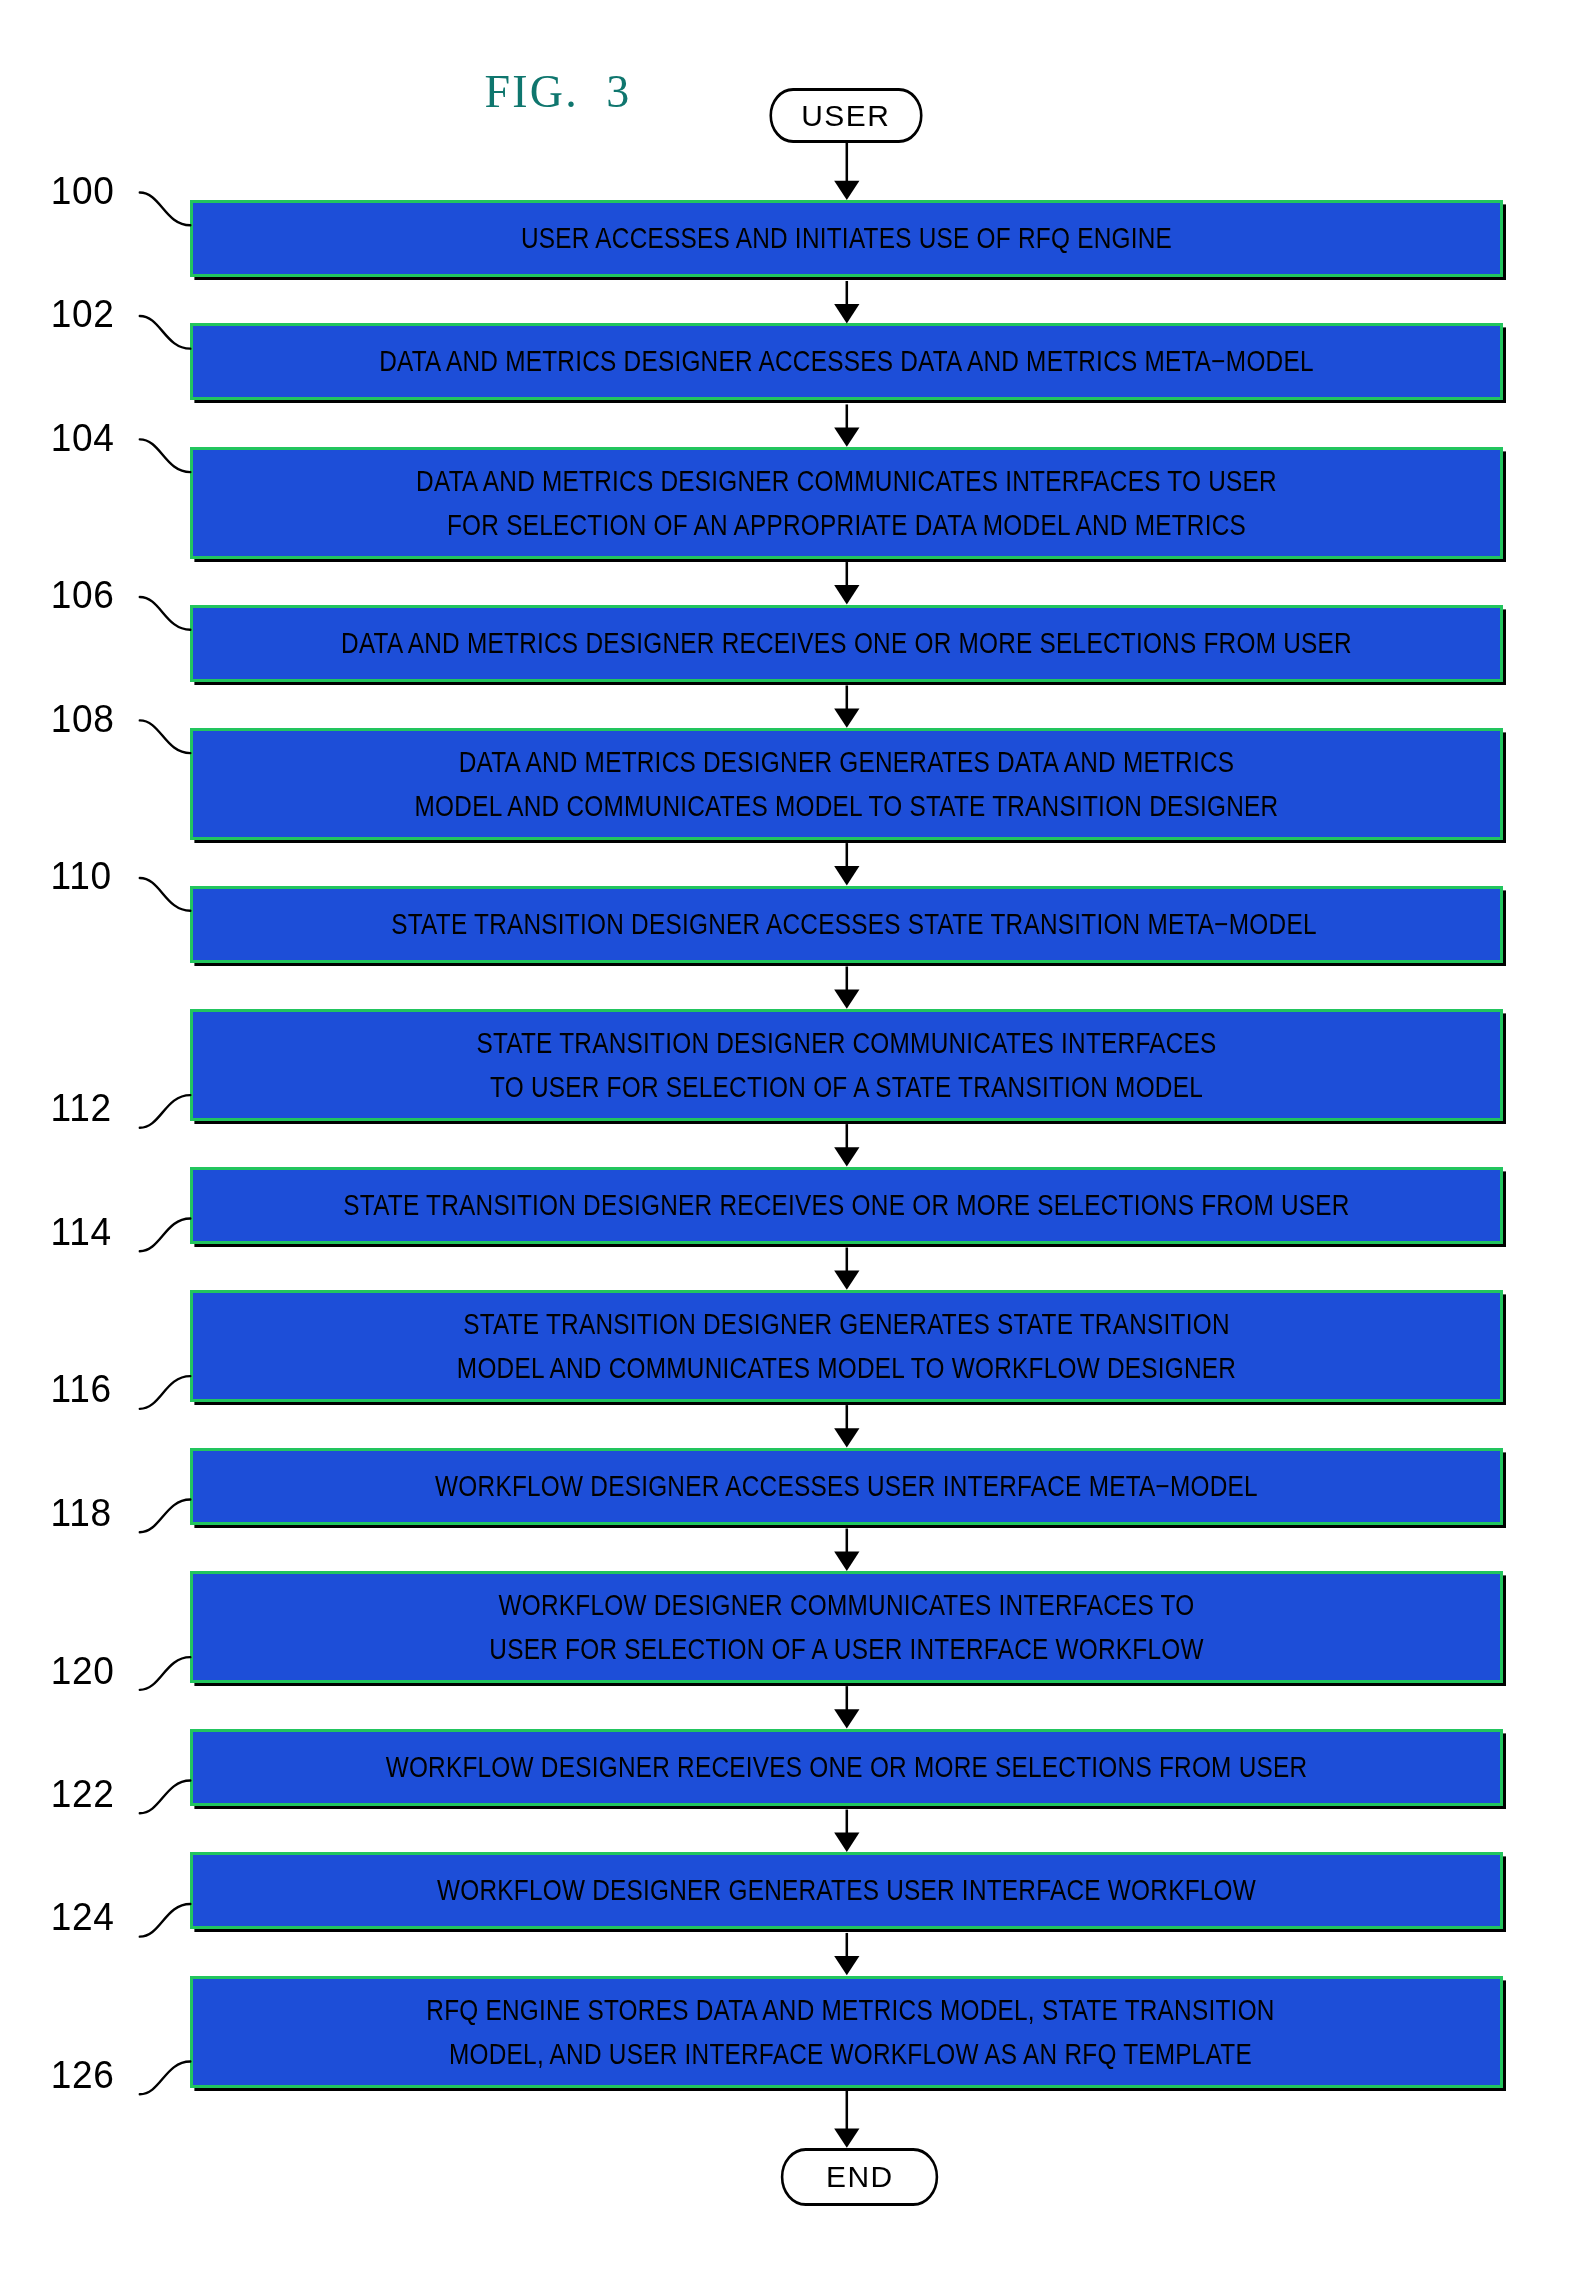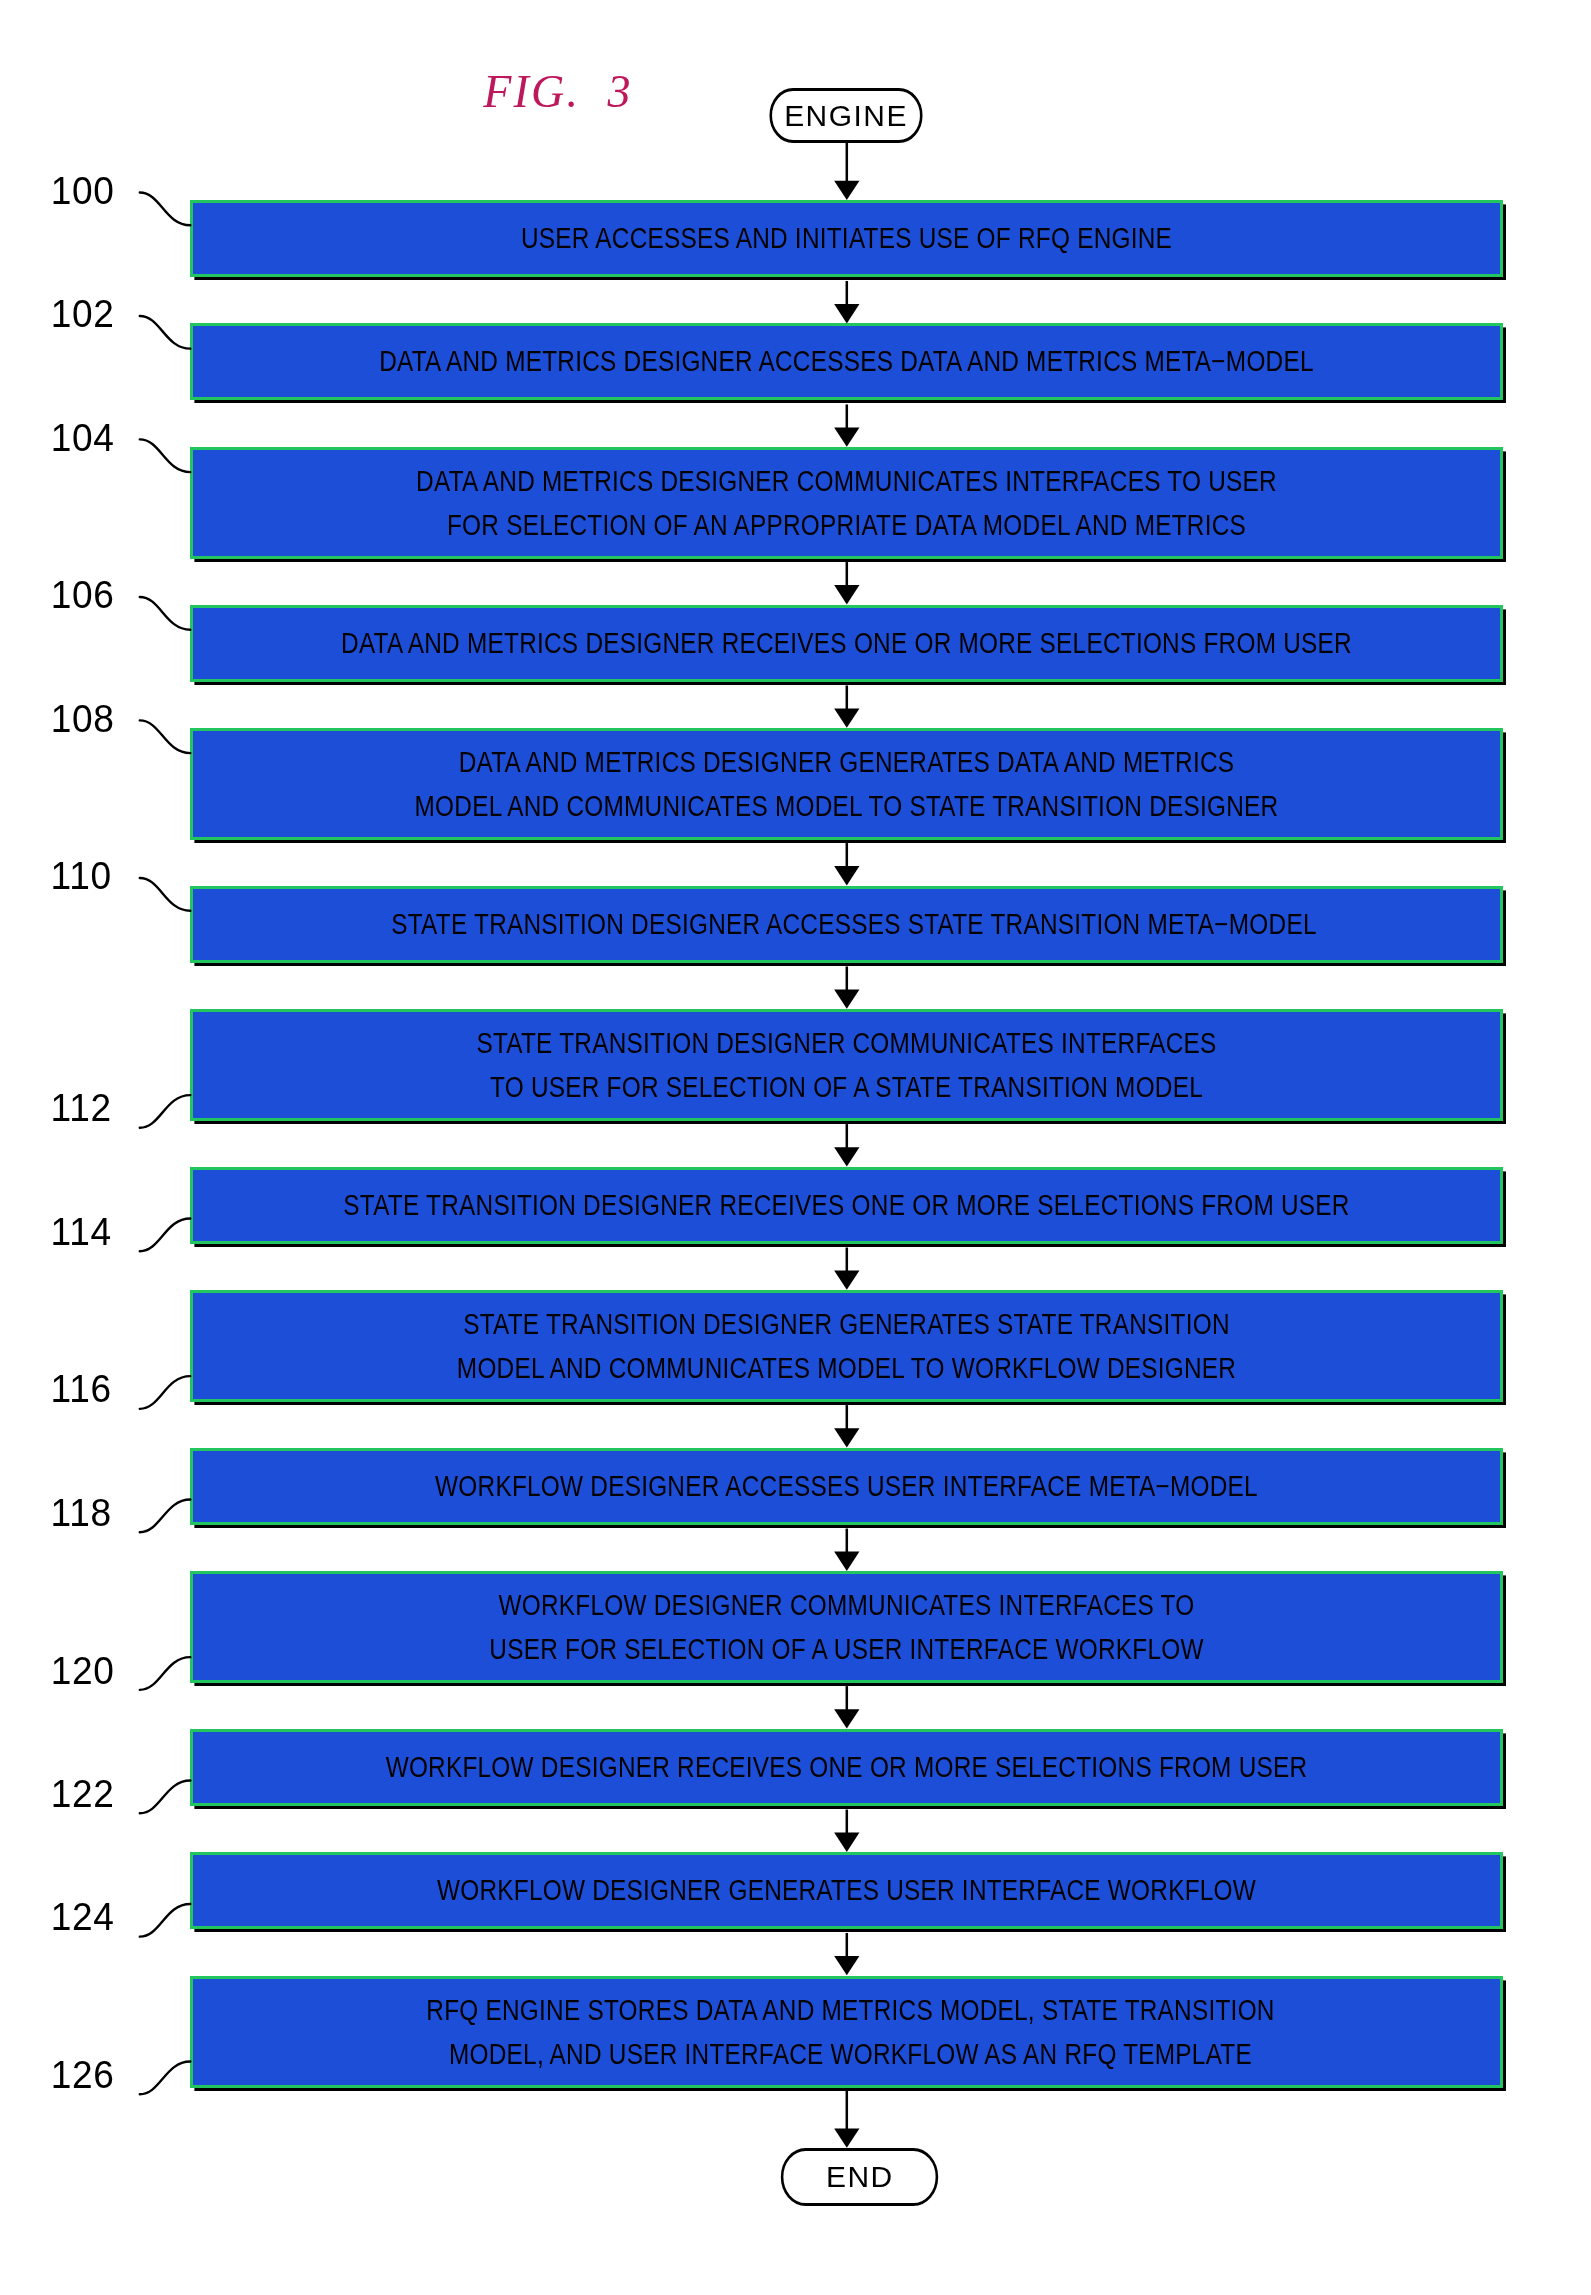--- a/index.html
+++ b/index.html
@@ -24,24 +24,23 @@
   }
 
   
   #fig-title {
     position: absolute;
     left: 402px;
     top: 65px;
     width: 312px;
     text-align: center;
     font-family: "Liberation Serif", "DejaVu Serif", serif;
-    font-style: italic;
     font-size: 46px;
     letter-spacing: 2.2px;
-    color: #be185d;
+    color: #0f766e;
     white-space: pre;
   }
 
   
   .terminator {
     position: absolute;
     box-sizing: border-box;
     border: 3.7px solid #000;
     border-radius: 743px;
     background: #fff;
@@ -119,21 +118,21 @@
   }
 </style>
 </head>
 <body>
 
 <div id="sheet">
 
   <div id="fig-title">FIG.  3</div>
 
   <div class="terminator" id="node-start">
-    <span class="tlabel">ENGINE</span>
+    <span class="tlabel">USER</span>
   </div>
 
   <div id="boxes">
       <div class="pbox" style="top: 200px; height: 77px;">
         <div class="ptext">USER ACCESSES AND INITIATES USE OF RFQ ENGINE</div>
       </div>
       <div class="pbox" style="top: 323px; height: 77px;">
         <div class="ptext">DATA AND METRICS DESIGNER ACCESSES DATA AND METRICS META−MODEL</div>
       </div>
       <div class="pbox" style="top: 447px; height: 112px;">

